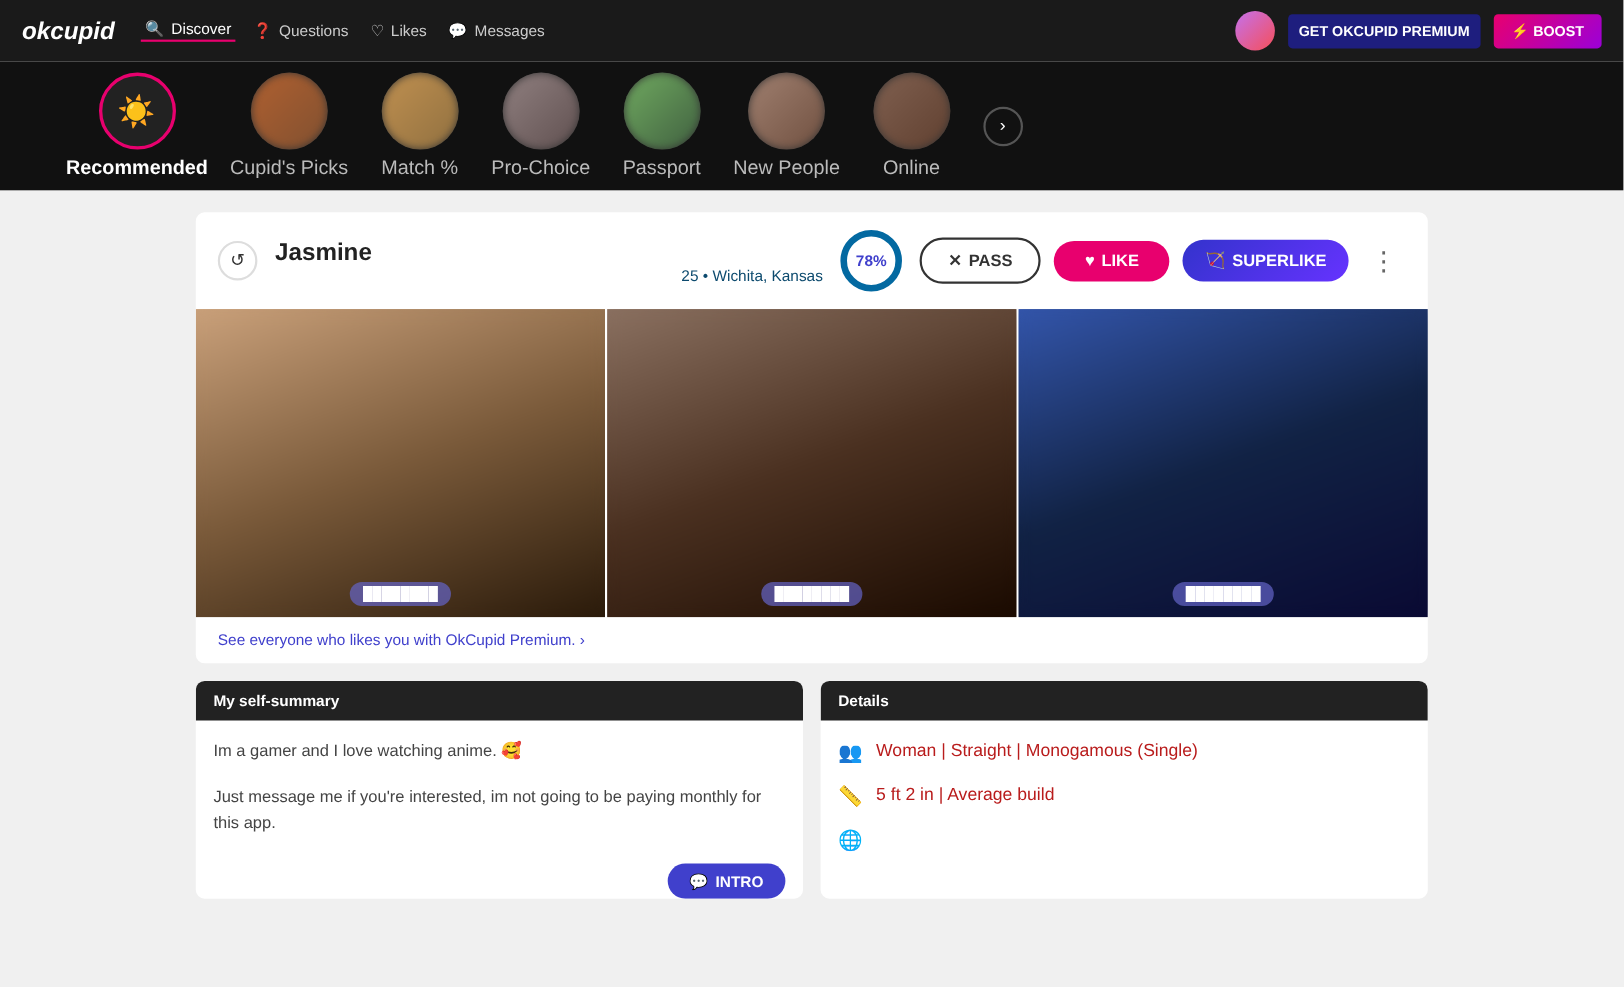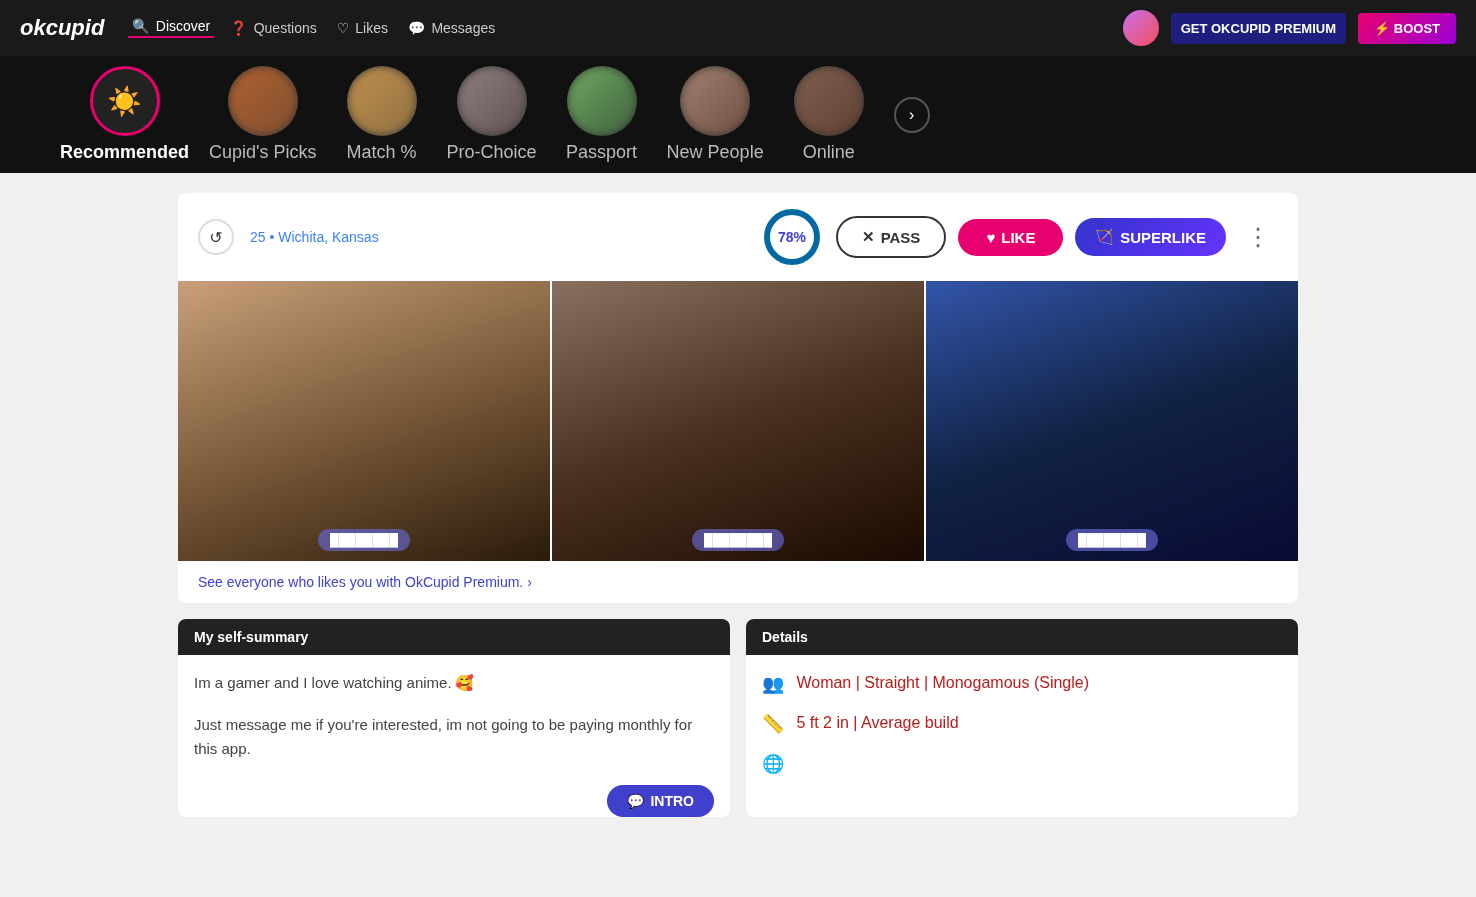--- a/index.html
+++ b/index.html
@@ -28,21 +28,21 @@
 
     
     .main { padding: 20px 40px; max-width: 1200px; margin: 0 auto; }
 
     
     .profile-card { background: white; border-radius: 8px; overflow: hidden; margin-bottom: 16px; }
     .profile-header { display: flex; align-items: center; padding: 16px 20px; gap: 16px; }
     .undo-btn { width: 36px; height: 36px; border-radius: 50%; border: 2px solid #ddd; background: white; cursor: pointer; display: flex; align-items: center; justify-content: center; color: #333; font-size: 16px; }
     .profile-name-info { flex: 1; }
     .profile-name { font-size: 22px; font-weight: 700; color: #222; }
-    .profile-sub { font-size: 14px; color: #3b82f6; }
+    .profile-sub { font-size: 14px; color: #0c4a6e; text-align: right; }
     .match-circle { width: 56px; height: 56px; border-radius: 50%; border: 6px solid #0369a1; display: flex; align-items: center; justify-content: center; font-size: 14px; font-weight: 700; color: #4040cc; }
     .action-buttons { display: flex; gap: 12px; align-items: center; }
     .btn-pass { background: white; border: 2px solid #333; color: #333; padding: 10px 24px; border-radius: 30px; font-size: 15px; font-weight: 600; cursor: pointer; display: flex; align-items: center; gap: 6px; }
     .btn-like { background: #e8006e; border: none; color: white; padding: 10px 28px; border-radius: 30px; font-size: 15px; font-weight: 700; cursor: pointer; display: flex; align-items: center; gap: 6px; }
     .btn-superlike { background: linear-gradient(135deg, #3333cc, #6633ff); border: none; color: white; padding: 10px 20px; border-radius: 30px; font-size: 15px; font-weight: 700; cursor: pointer; display: flex; align-items: center; gap: 6px; }
     .more-btn { background: none; border: none; color: #666; font-size: 24px; cursor: pointer; padding: 4px 8px; }
 
     
     .photos-grid { display: grid; grid-template-columns: 1fr 1fr 1fr; gap: 2px; height: 280px; position: relative; }
     .photo-slot { background: linear-gradient(135deg, #c9a888, #8a7060); position: relative; overflow: hidden; }
@@ -150,20 +150,21 @@
   <button class="next-btn">›</button>
 </div>
 
 <div class="main">
 
   <div class="profile-card">
 
     <div class="profile-header">
       <button class="undo-btn">↺</button>
       <div class="profile-name-info">
+        <div class="profile-name">Jasmine</div>
         <div class="profile-sub">
           <span>25</span>
           <span> • </span>
           <span>Wichita, Kansas</span>
         </div>
       </div>
       <div class="match-circle">78%</div>
       <div class="action-buttons">
         <button class="btn-pass">
           <span>✕</span>

